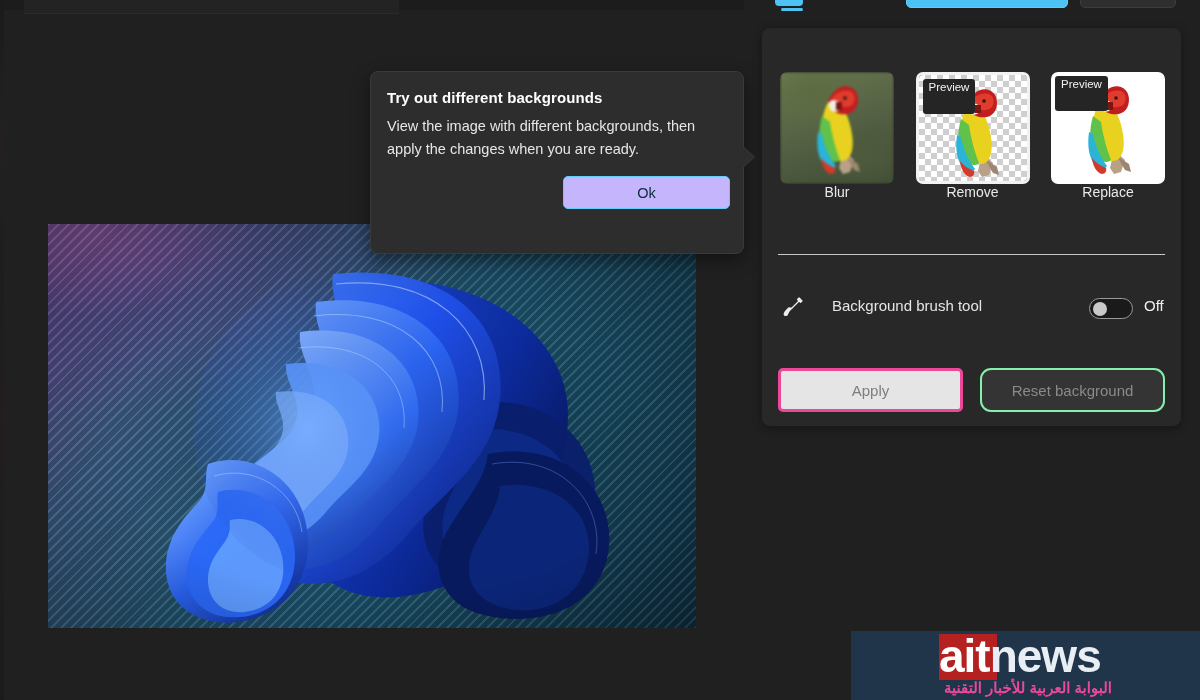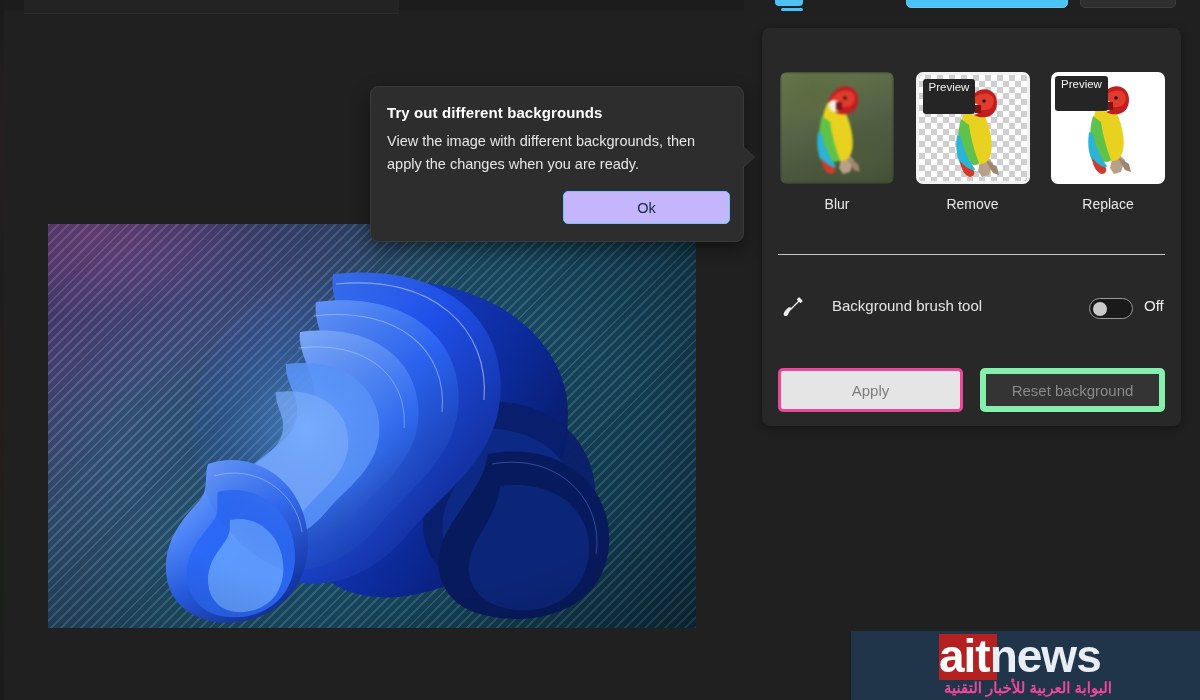--- a/index.html
+++ b/index.html
@@ -72,26 +72,25 @@
   }
   .wall-vig {
     position: absolute; inset: 0;
     background: radial-gradient(105% 90% at 52% 55%, rgba(0,0,0,0) 40%, rgba(0,0,0,0.45) 100%);
   }
   .bloom { position: absolute; left: 0; top: 0; width: 648px; height: 404px; }
 
   
   .callout {
     position: absolute; left: 370px; top: 71px;
-    width: 374px; height: 156px;
+    width: 374px; height: 183px;
     background: #2d2d2d;
     border: 1px solid #3a3a3a;
     border-radius: 8px;
     box-shadow: 0 6px 18px rgba(0,0,0,0.45);
-    margin-top: 15px;
   }
   .callout-tail {
     position: absolute; left: 742px; top: 146px;
     width: 0; height: 0;
     border-top: 11px solid transparent;
     border-bottom: 11px solid transparent;
     border-left: 12px solid #2d2d2d;
     filter: drop-shadow(1px 0 0 #3a3a3a);
   }
   .callout-title {
@@ -130,21 +129,21 @@
     width: 114px; height: 112px;
     border-radius: 7px;
     overflow: hidden;
     background: #1b1b1b;
     cursor: pointer;
   }
   .thumb-frame.selected {
     border: 3px solid #f2f2f2;
   }
   .thumb-label {
-    margin-top: 12px; text-align: center;
+    margin-top: 0; text-align: center;
     font-size: 14px; color: #e9e9e9;
   }
   .preview-badge {
     position: absolute; left: 4px; top: 4px;
     background: #252525; color: #f3f3f3;
     font-size: 11.5px; padding: 2px 6px 21px 6px;
     border-radius: 3px; z-index: 6;
   }
   .checker {
     position: absolute; inset: 0;
@@ -203,21 +202,21 @@
     width: 387px; height: 48px;
   }
   .btn-apply {
     position: absolute; left: 0; top: 0; width: 185px; height: 44px;
     background: #e5e5e5; border: 3px solid #ec4899; border-radius: 5px;
     color: #7e7e7e; font-size: 15px; font-family: "Liberation Sans", sans-serif;
     cursor: default;
   }
   .btn-reset {
     position: absolute; left: 202px; top: 0; width: 185px; height: 44px;
-    background: #343434; border: 6px solid #86efac; border-radius: 5px;
+    background: #343434; border: 2px solid #86efac; border-radius: 11px;
     color: #8a8a8a; font-size: 15px; font-family: "Liberation Sans", sans-serif;
     cursor: default;
   }
 
   
   .watermark {
     position: absolute; left: 851px; top: 631px;
     width: 349px; height: 69px;
     background: #20344a;
     overflow: hidden;

